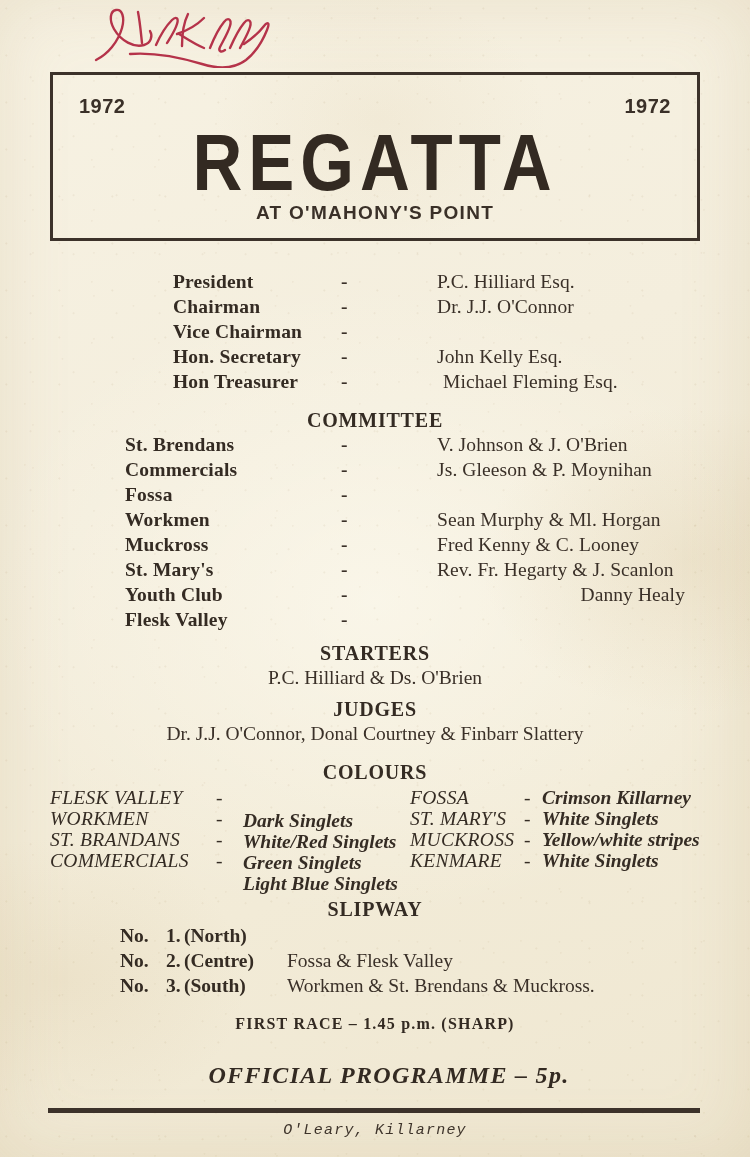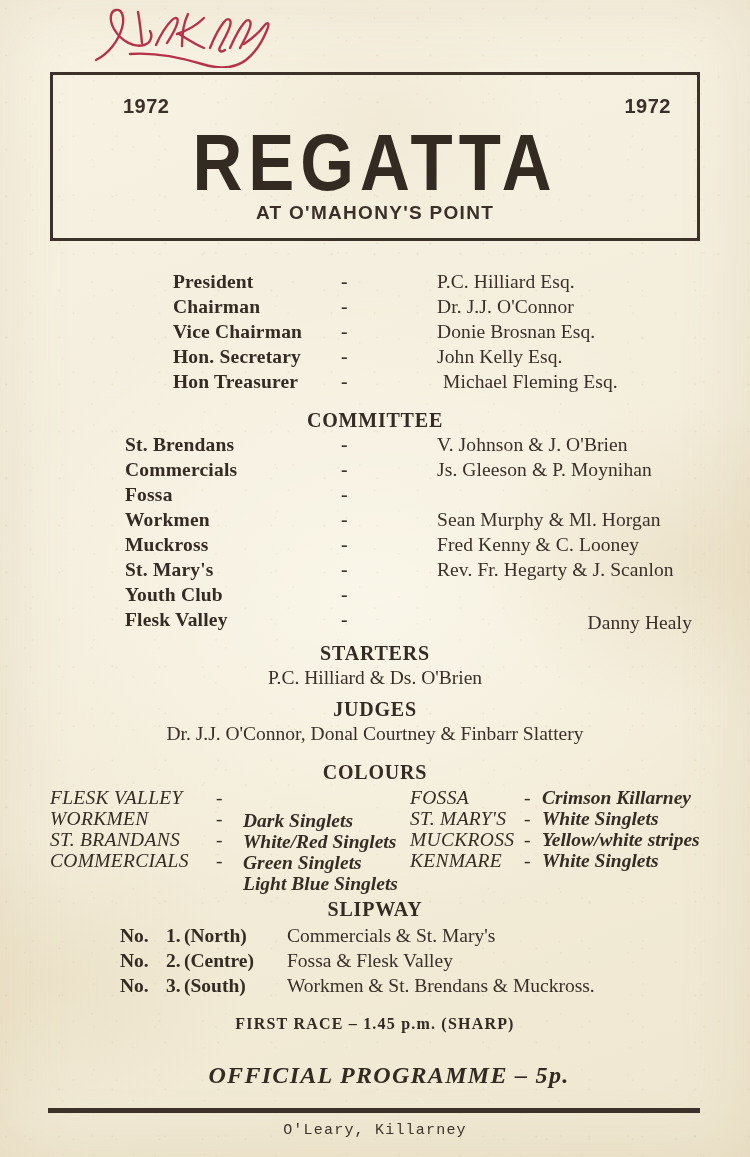--- a/index.html
+++ b/index.html
@@ -66,21 +66,20 @@
     box-sizing: border-box;
   }
   .year {
     position: absolute;
     top: 20px;
     font-family: "Liberation Sans", "DejaVu Sans", sans-serif;
     font-weight: bold;
     font-size: 20px;
     letter-spacing: 0.5px;
     color: #3a3028;
-    margin-left: 44px;
   }
   .year-left { left: 26px; }
   .year-right { right: 26px; }
   .lakes-line {
     position: absolute;
     top: 21px;
     left: 0;
     right: 0;
     text-align: center;
     font-family: "Liberation Sans", "DejaVu Sans", sans-serif;
@@ -153,22 +152,21 @@
   }
   .roster-name {
     position: absolute;
     left: 437px;
     white-space: nowrap;
     color: #3a3028;
     letter-spacing: 0.1px;
   }
   .roster-name.ralign {
     left: auto;
-    right: 58px;
-    margin-top: 28px;
+    right: 65px;
   }
 
   
   .centered-line {
     position: absolute;
     left: 0;
     right: 0;
     text-align: center;
     font-size: 19.5px;
     color: #3a3028;
@@ -238,20 +236,21 @@
   .printer {
     position: absolute;
     left: 0;
     right: 0;
     top: 1122px;
     text-align: center;
     font-family: "Liberation Mono", "DejaVu Sans Mono", monospace;
     font-size: 15px;
     letter-spacing: 1.2px;
     color: #3e342b;
+    font-style: italic;
   }
 </style>
 </head>
 <body>
 
 <div id="page">
   <div class="layer">
 
     <div class="signature">
       <svg viewBox="0 0 210 70" width="210" height="70" aria-hidden="true">
@@ -282,21 +281,20 @@
       <span class="roster-name">P.C. Hilliard Esq.</span>
     </div>
     <div class="roster-row" style="top:296px">
       <span class="roster-role" style="left:173px">Chairman</span>
       <span class="roster-dash">-</span>
       <span class="roster-name">Dr. J.J. O'Connor</span>
     </div>
     <div class="roster-row" style="top:321px">
       <span class="roster-role" style="left:173px">Vice Chairman</span>
       <span class="roster-dash">-</span>
-      <span class="roster-name">Donie Brosnan Esq.</span>
     </div>
     <div class="roster-row" style="top:346px">
       <span class="roster-role" style="left:173px">Hon. Secretary</span>
       <span class="roster-dash">-</span>
       <span class="roster-name">John Kelly Esq.</span>
     </div>
     <div class="roster-row" style="top:371px">
       <span class="roster-role" style="left:173px">Hon Treasurer</span>
       <span class="roster-dash">-</span>
       <span class="roster-name" style="left:443px">Michael Fleming Esq.</span>
@@ -383,21 +381,20 @@
       <span class="c-dash-r">-</span>
       <span class="c-desc-r">White Singlets</span>
     </div>
 
     <div class="sect-head" style="top:898px">SLIPWAY</div>
 
     <div class="slip-row" style="top:925px">
       <span class="slip-no">No.</span>
       <span class="slip-num">1.</span>
       <span class="slip-loc">(North)</span>
-      <span class="slip-clubs">Commercials &amp; St. Mary's</span>
     </div>
     <div class="slip-row" style="top:950px">
       <span class="slip-no">No.</span>
       <span class="slip-num">2.</span>
       <span class="slip-loc">(Centre)</span>
       <span class="slip-clubs">Fossa &amp; Flesk Valley</span>
     </div>
     <div class="slip-row" style="top:975px">
       <span class="slip-no">No.</span>
       <span class="slip-num">3.</span>

